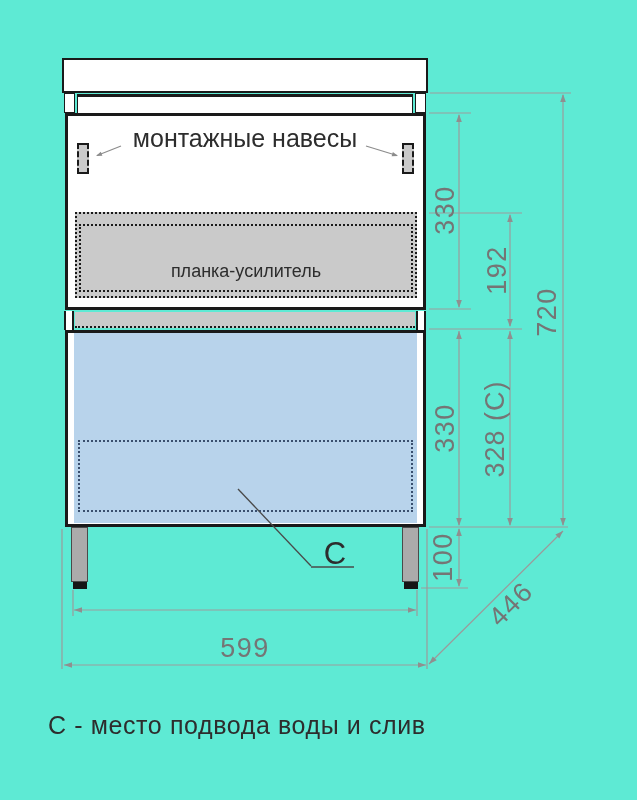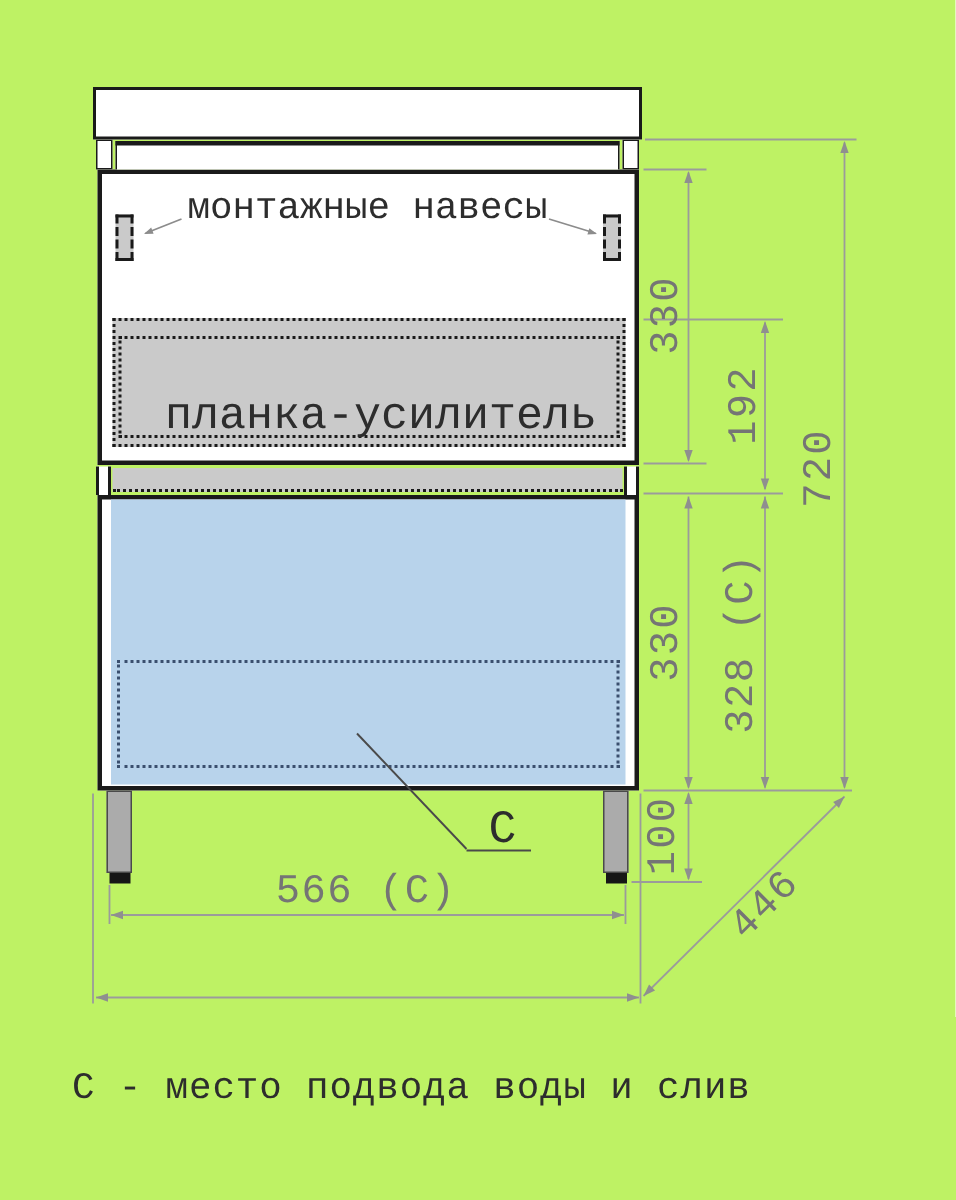--- a/index.html
+++ b/index.html
@@ -1,18 +1,18 @@
 <!DOCTYPE html>
 <html><head>
 <meta charset="utf-8">
 <style>
   html,body{margin:0;padding:0;background:#fff;}
   #canvas{
-    position:relative;width:637px;height:800px;background:#bef264;
-    font-family:Liberation Mono, monospace;overflow:hidden;
+    position:relative;width:637px;height:800px;background:#5eead4;
+    font-family:Liberation Sans, sans-serif;overflow:hidden;
   }
   .abs{position:absolute;box-sizing:border-box;}
   
   .sink{left:62px;top:58px;width:366px;height:35px;background:#fff;border:2px solid #1a1a1a;z-index:3;}
   .rail{left:77px;top:94px;width:336px;height:19px;background:#fff;border-top:3px solid #1a1a1a;border-left:1.5px solid #1a1a1a;border-right:1.5px solid #1a1a1a;z-index:2;}
   .strip{background:#fff;border:1.5px solid #1a1a1a;z-index:2;}
   .strip.tl{left:64px;top:93px;width:11px;height:20px;}
   .strip.tr{left:415px;top:93px;width:11px;height:20px;}
   .upper-box{left:65px;top:113px;width:361px;height:197px;background:#fff;border:3px solid #1a1a1a;z-index:1;}
   .bracket{width:12px;height:31px;background:#cacaca;border:2.5px dashed #1a1a1a;z-index:4;}
@@ -113,36 +113,36 @@
       <path d="M398 156 L391.6 156.3 L392.9 152.1 Z"></path>
     </g>
     <g stroke="#4a4a4a" stroke-width="1.3" fill="none">
       <path d="M238 489 L311 566"></path>
       <path d="M311 567 H354"></path>
     </g>
   </svg>
 
   <div class="abs lbl" style="left:120px;top:124px;width:250px;text-align:center;font-size:25px;">монтажные навесы</div>
 
-  <div class="abs lbl" style="left:110px;top:261px;width:240px;text-align:center;font-size:30px;">планка-усилитель</div>
+  <div class="abs lbl" style="left:126px;top:261px;width:240px;text-align:center;font-size:18px;">планка-усилитель</div>
 
   <div class="abs lbl" style="left:312px;top:536px;width:46px;text-align:center;font-size:31px;">С</div>
 
   <div class="abs lbl" style="left:48px;top:711px;font-size:25px;letter-spacing:0.6px;">С - место подвода воды и слив</div>
 
   <div class="abs dim vdim" style="left:375px;top:196px;">330</div>
 
   <div class="abs dim vdim" style="left:427px;top:256px;">192</div>
 
   <div class="abs dim vdim" style="left:477px;top:298px;">720</div>
 
   <div class="abs dim vdim" style="left:375px;top:414px;">330</div>
 
   <div class="abs dim vdim" style="left:425px;top:415px;letter-spacing:1px;">328 (С)</div>
 
   <div class="abs dim vdim" style="left:373px;top:543px;">100</div>
 
   <div class="abs dim" style="left:461px;top:589px;width:100px;height:30px;line-height:30px;transform:rotate(-45deg);">446</div>
 
-  <div class="abs dim" style="left:144px;top:580px;width:200px;letter-spacing:1px;">566 (С)</div>
 
+  <div class="abs dim" style="left:165px;top:633px;width:160px;">599</div>
 
 </div>
 
 </body></html>

